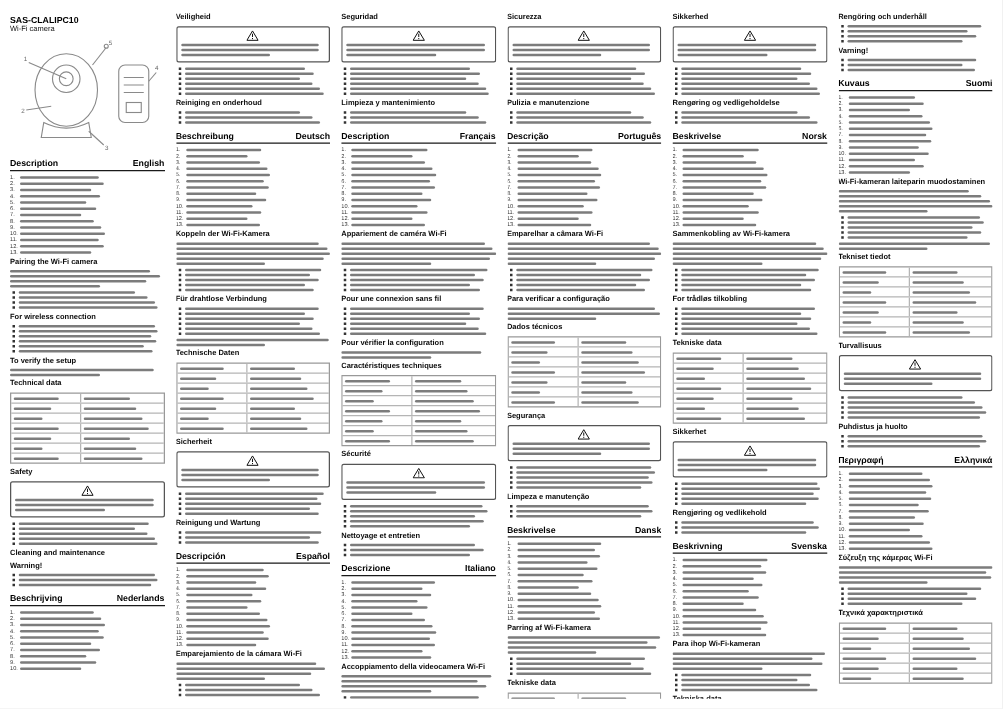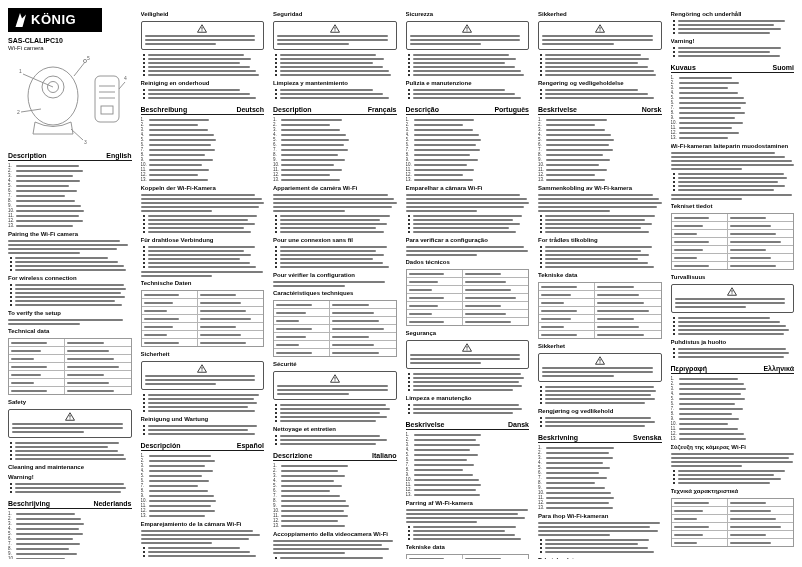--- a/index.html
+++ b/index.html
@@ -34,26 +34,20 @@
   .model{font-size:7px;font-weight:bold;margin-top:5px;color:#000;}
   .prodname{font-size:6px;margin:1px 0 2px 0;color:#111;}
   .figure{display:block;margin:3px auto 3px auto;}
 </style>
 </head>
 <body>
 
 <div class="page">
 
   <div class="col">
-    <div class="brand">
-      <svg width="13" height="16" viewBox="0 0 13 16">
-        <path d="M1.5 15 L6 1 L8 6.5 L12 2.5 L8.5 15 Z" fill="#ffffff"></path>
-      </svg>
-      <span class="bn">KÖNIG</span>
-    </div>
     <div class="model">SAS-CLALIPC10</div>
     <div class="prodname">Wi-Fi camera</div>
 
     <svg class="figure" width="118" height="92" viewBox="0 0 118 92" fill="none" stroke="#8a8a8a" stroke-width="0.9">
 
       <ellipse cx="42" cy="42" rx="25" ry="29"></ellipse>
       <circle cx="42" cy="33" r="11"></circle>
       <circle cx="42" cy="33" r="5.5"></circle>
       <path d="M24 68 Q42 77 60 68 L62 80 L22 80 Z"></path>
       <line x1="63" y1="22" x2="74" y2="8"></line>

